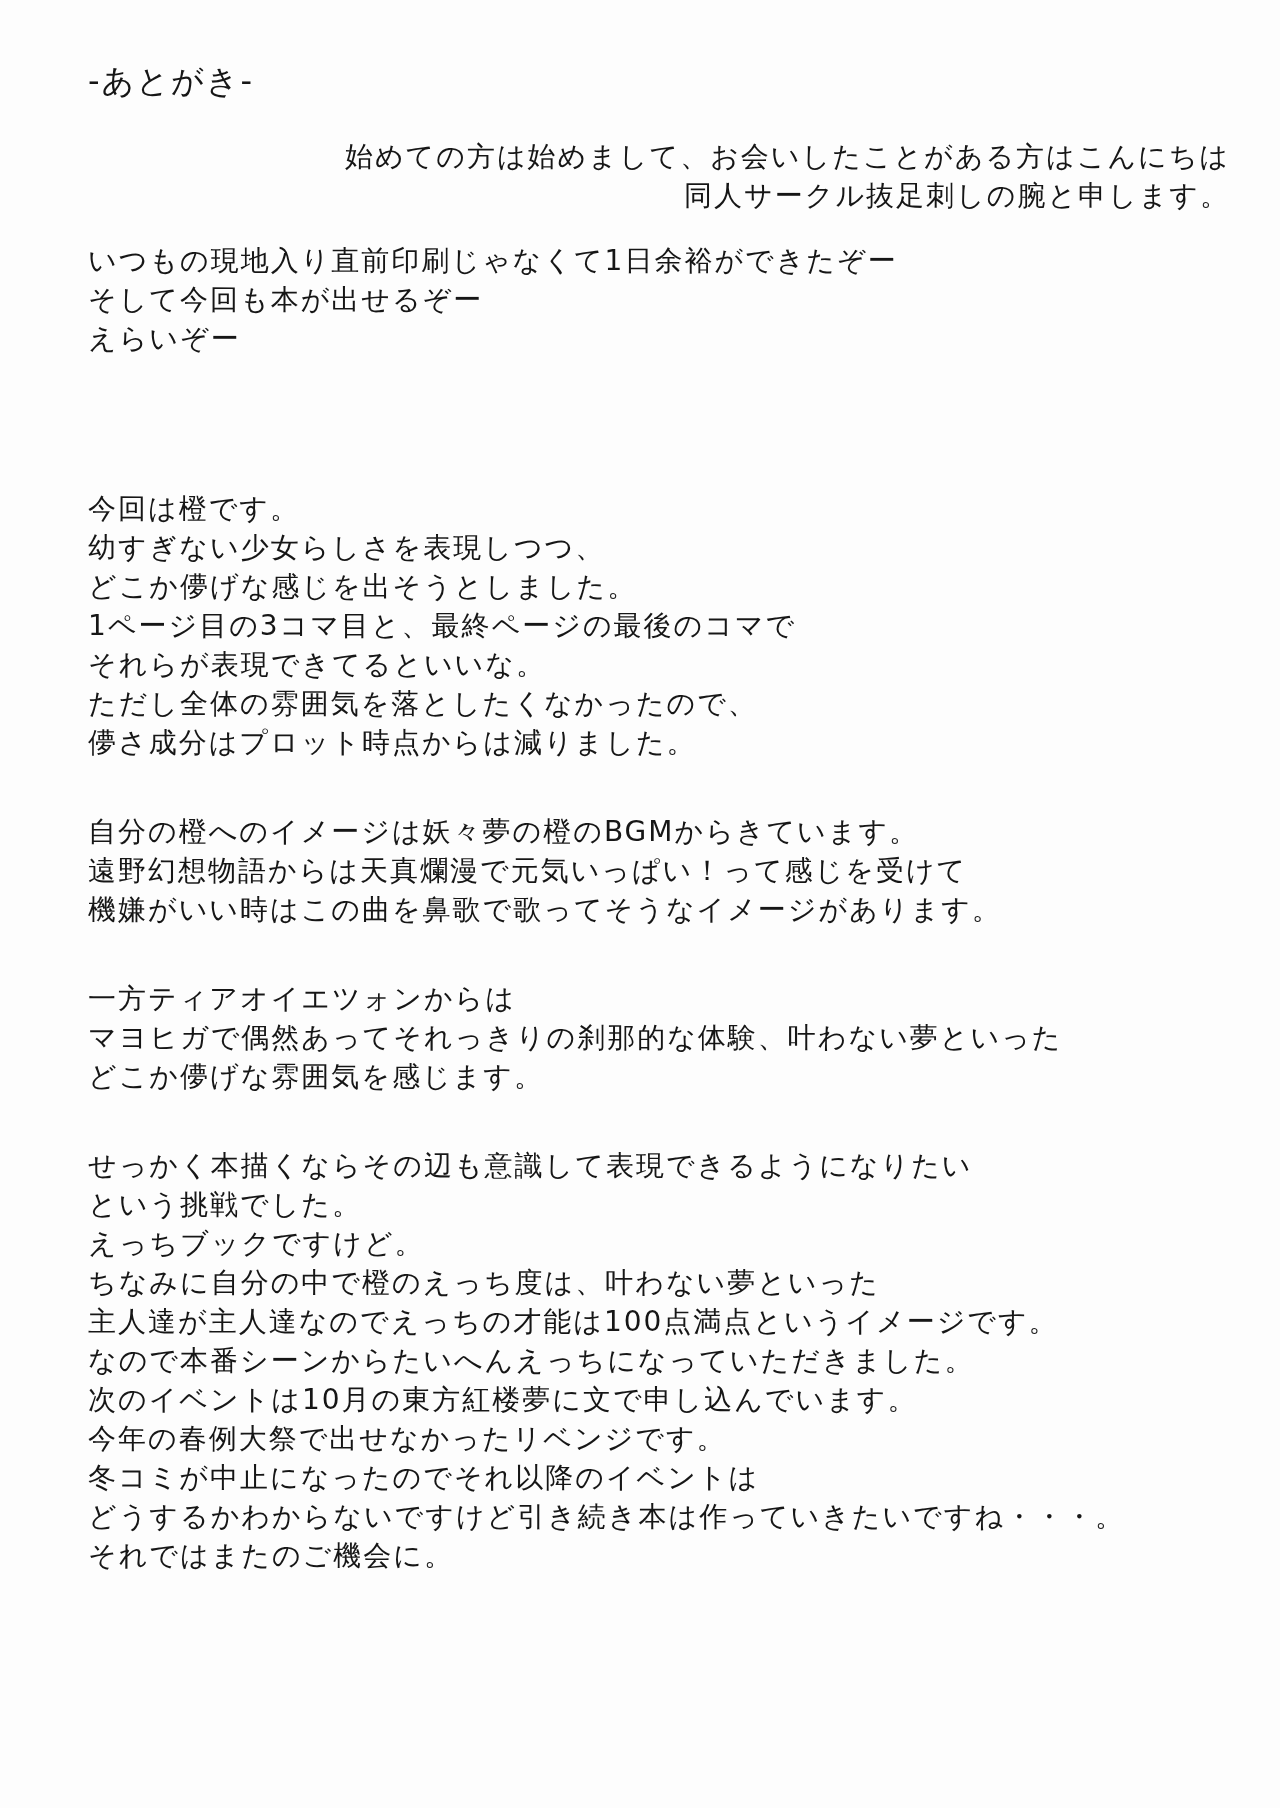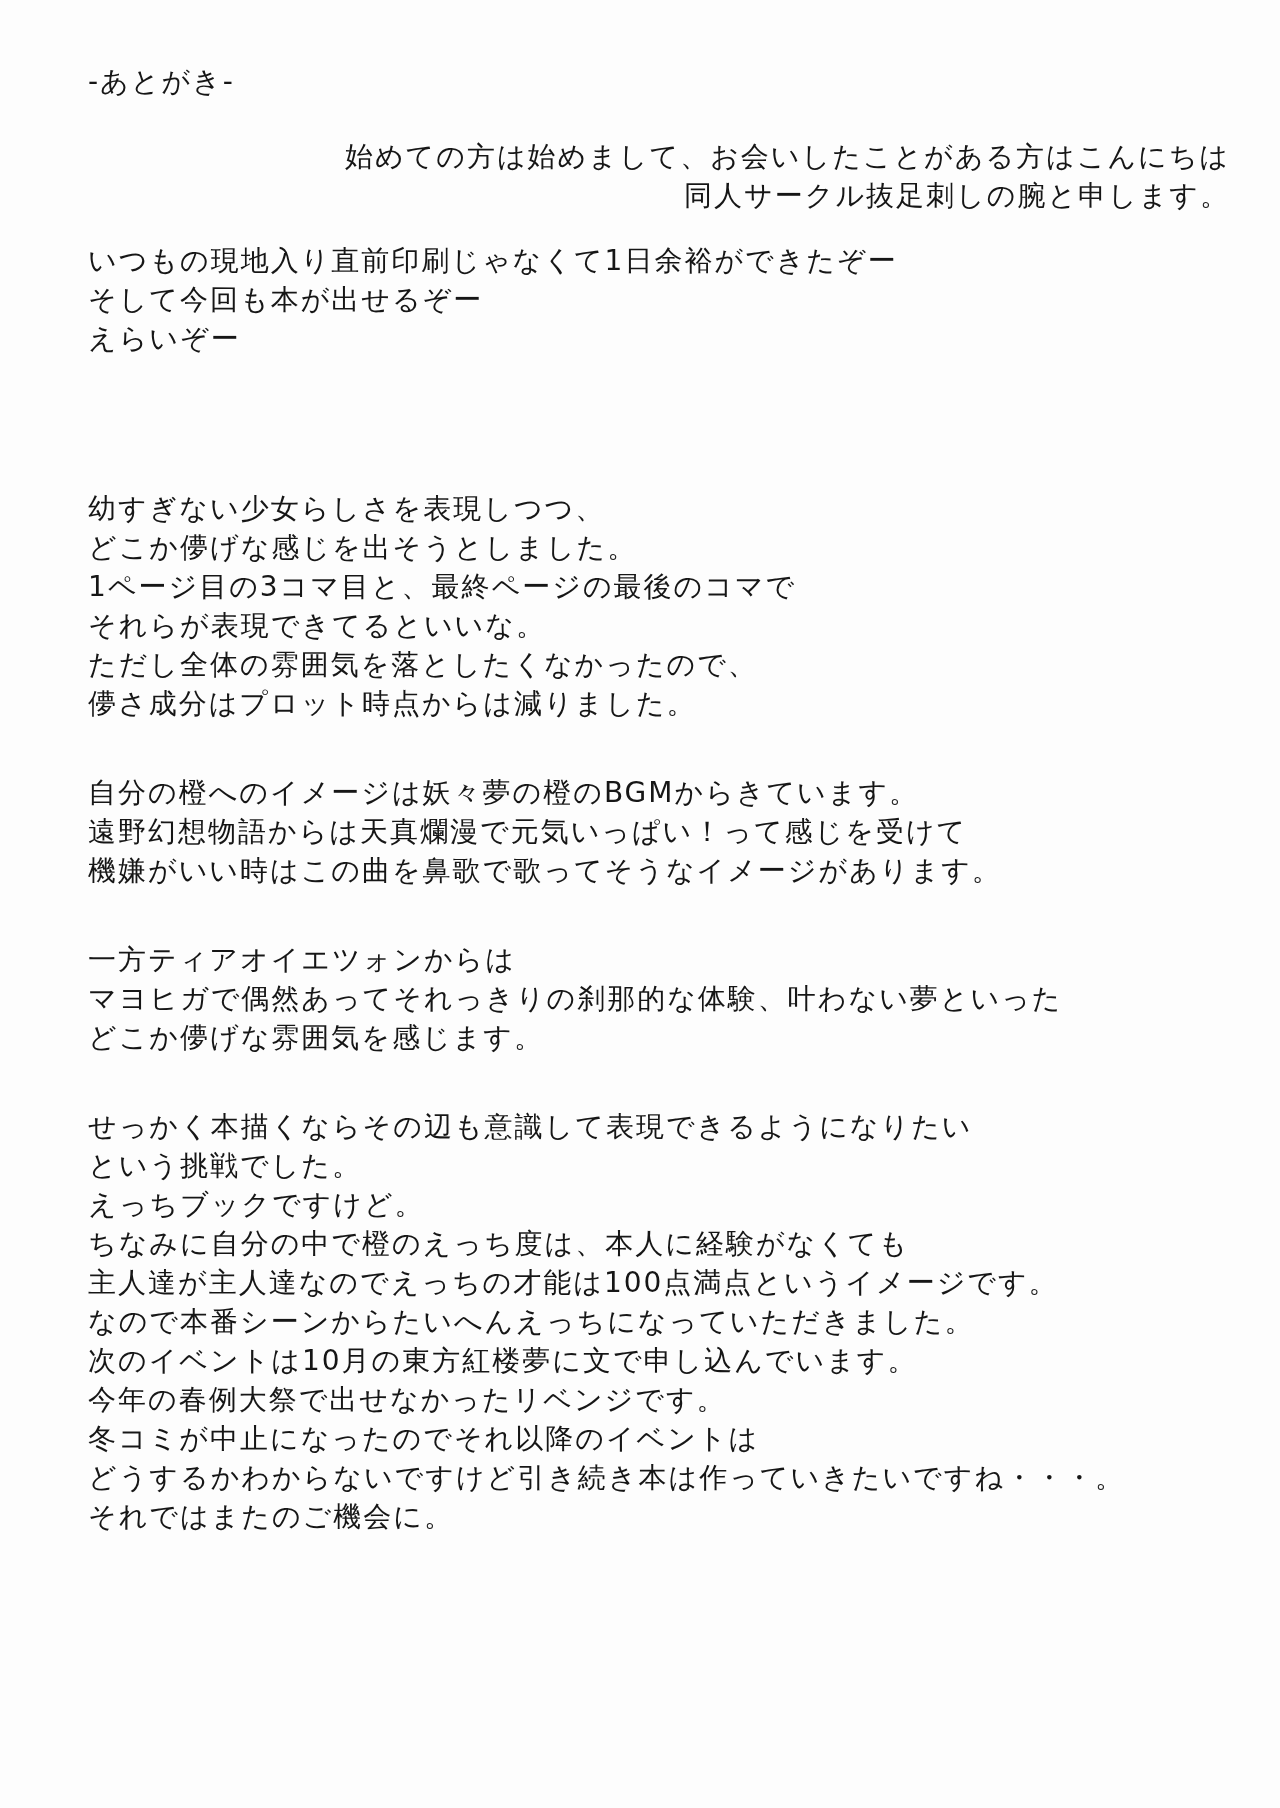--- a/index.html
+++ b/index.html
@@ -11,21 +11,21 @@
   }
   .page {
     width: 1280px;
     height: 1808px;
     background: #fdfdfd;
     color: #161616;
     font-family: "DejaVu Sans", sans-serif;
     padding: 62px 50px 0 88px;
   }
   .title {
-    font-size: 28px;
+    font-size: 32px;
     line-height: 39px;
     letter-spacing: 2px;
     font-weight: 500;
     white-space: nowrap;
   }
   .block { }
   .block .line {
     font-size: 28px;
     line-height: 39px;
     letter-spacing: 2px;
@@ -48,20 +48,21 @@
       <div class="block sp-sm">
         <div class="line">始めての方は始めまして、お会いしたことがある方はこんにちは</div>
         <div class="line">同人サークル抜足刺しの腕と申します。</div>
       </div>
       <div class="block sp-xs">
         <div class="line">いつもの現地入り直前印刷じゃなくて1日余裕ができたぞー</div>
         <div class="line">そして今回も本が出せるぞー</div>
         <div class="line">えらいぞー</div>
       </div>
       <div class="block sp-xl">
+        <div class="line">今回は橙です。</div>
         <div class="line">幼すぎない少女らしさを表現しつつ、</div>
         <div class="line">どこか儚げな感じを出そうとしました。</div>
         <div class="line">1ページ目の3コマ目と、最終ページの最後のコマで</div>
         <div class="line">それらが表現できてるといいな。</div>
         <div class="line">ただし全体の雰囲気を落としたくなかったので、</div>
         <div class="line">儚さ成分はプロット時点からは減りました。</div>
       </div>
       <div class="block sp-md">
         <div class="line">自分の橙へのイメージは妖々夢の橙のBGMからきています。</div>
         <div class="line">遠野幻想物語からは天真爛漫で元気いっぱい！って感じを受けて</div>
@@ -69,21 +70,21 @@
       </div>
       <div class="block sp-md">
         <div class="line">一方ティアオイエツォンからは</div>
         <div class="line">マヨヒガで偶然あってそれっきりの刹那的な体験、叶わない夢といった</div>
         <div class="line">どこか儚げな雰囲気を感じます。</div>
       </div>
       <div class="block sp-md">
         <div class="line">せっかく本描くならその辺も意識して表現できるようになりたい</div>
         <div class="line">という挑戦でした。</div>
         <div class="line">えっちブックですけど。</div>
-        <div class="line">ちなみに自分の中で橙のえっち度は、本人に経験がなくても</div>
+        <div class="line">ちなみに自分の中で橙のえっち度は、叶わない夢といった</div>
         <div class="line">主人達が主人達なのでえっちの才能は100点満点というイメージです。</div>
         <div class="line">なので本番シーンからたいへんえっちになっていただきました。</div>
       </div>
       <div class="block sp-lg">
         <div class="line">次のイベントは10月の東方紅楼夢に文で申し込んでいます。</div>
         <div class="line">今年の春例大祭で出せなかったリベンジです。</div>
         <div class="line">冬コミが中止になったのでそれ以降のイベントは</div>
         <div class="line">どうするかわからないですけど引き続き本は作っていきたいですね・・・。</div>
       </div>
       <div class="block sp-lg">

